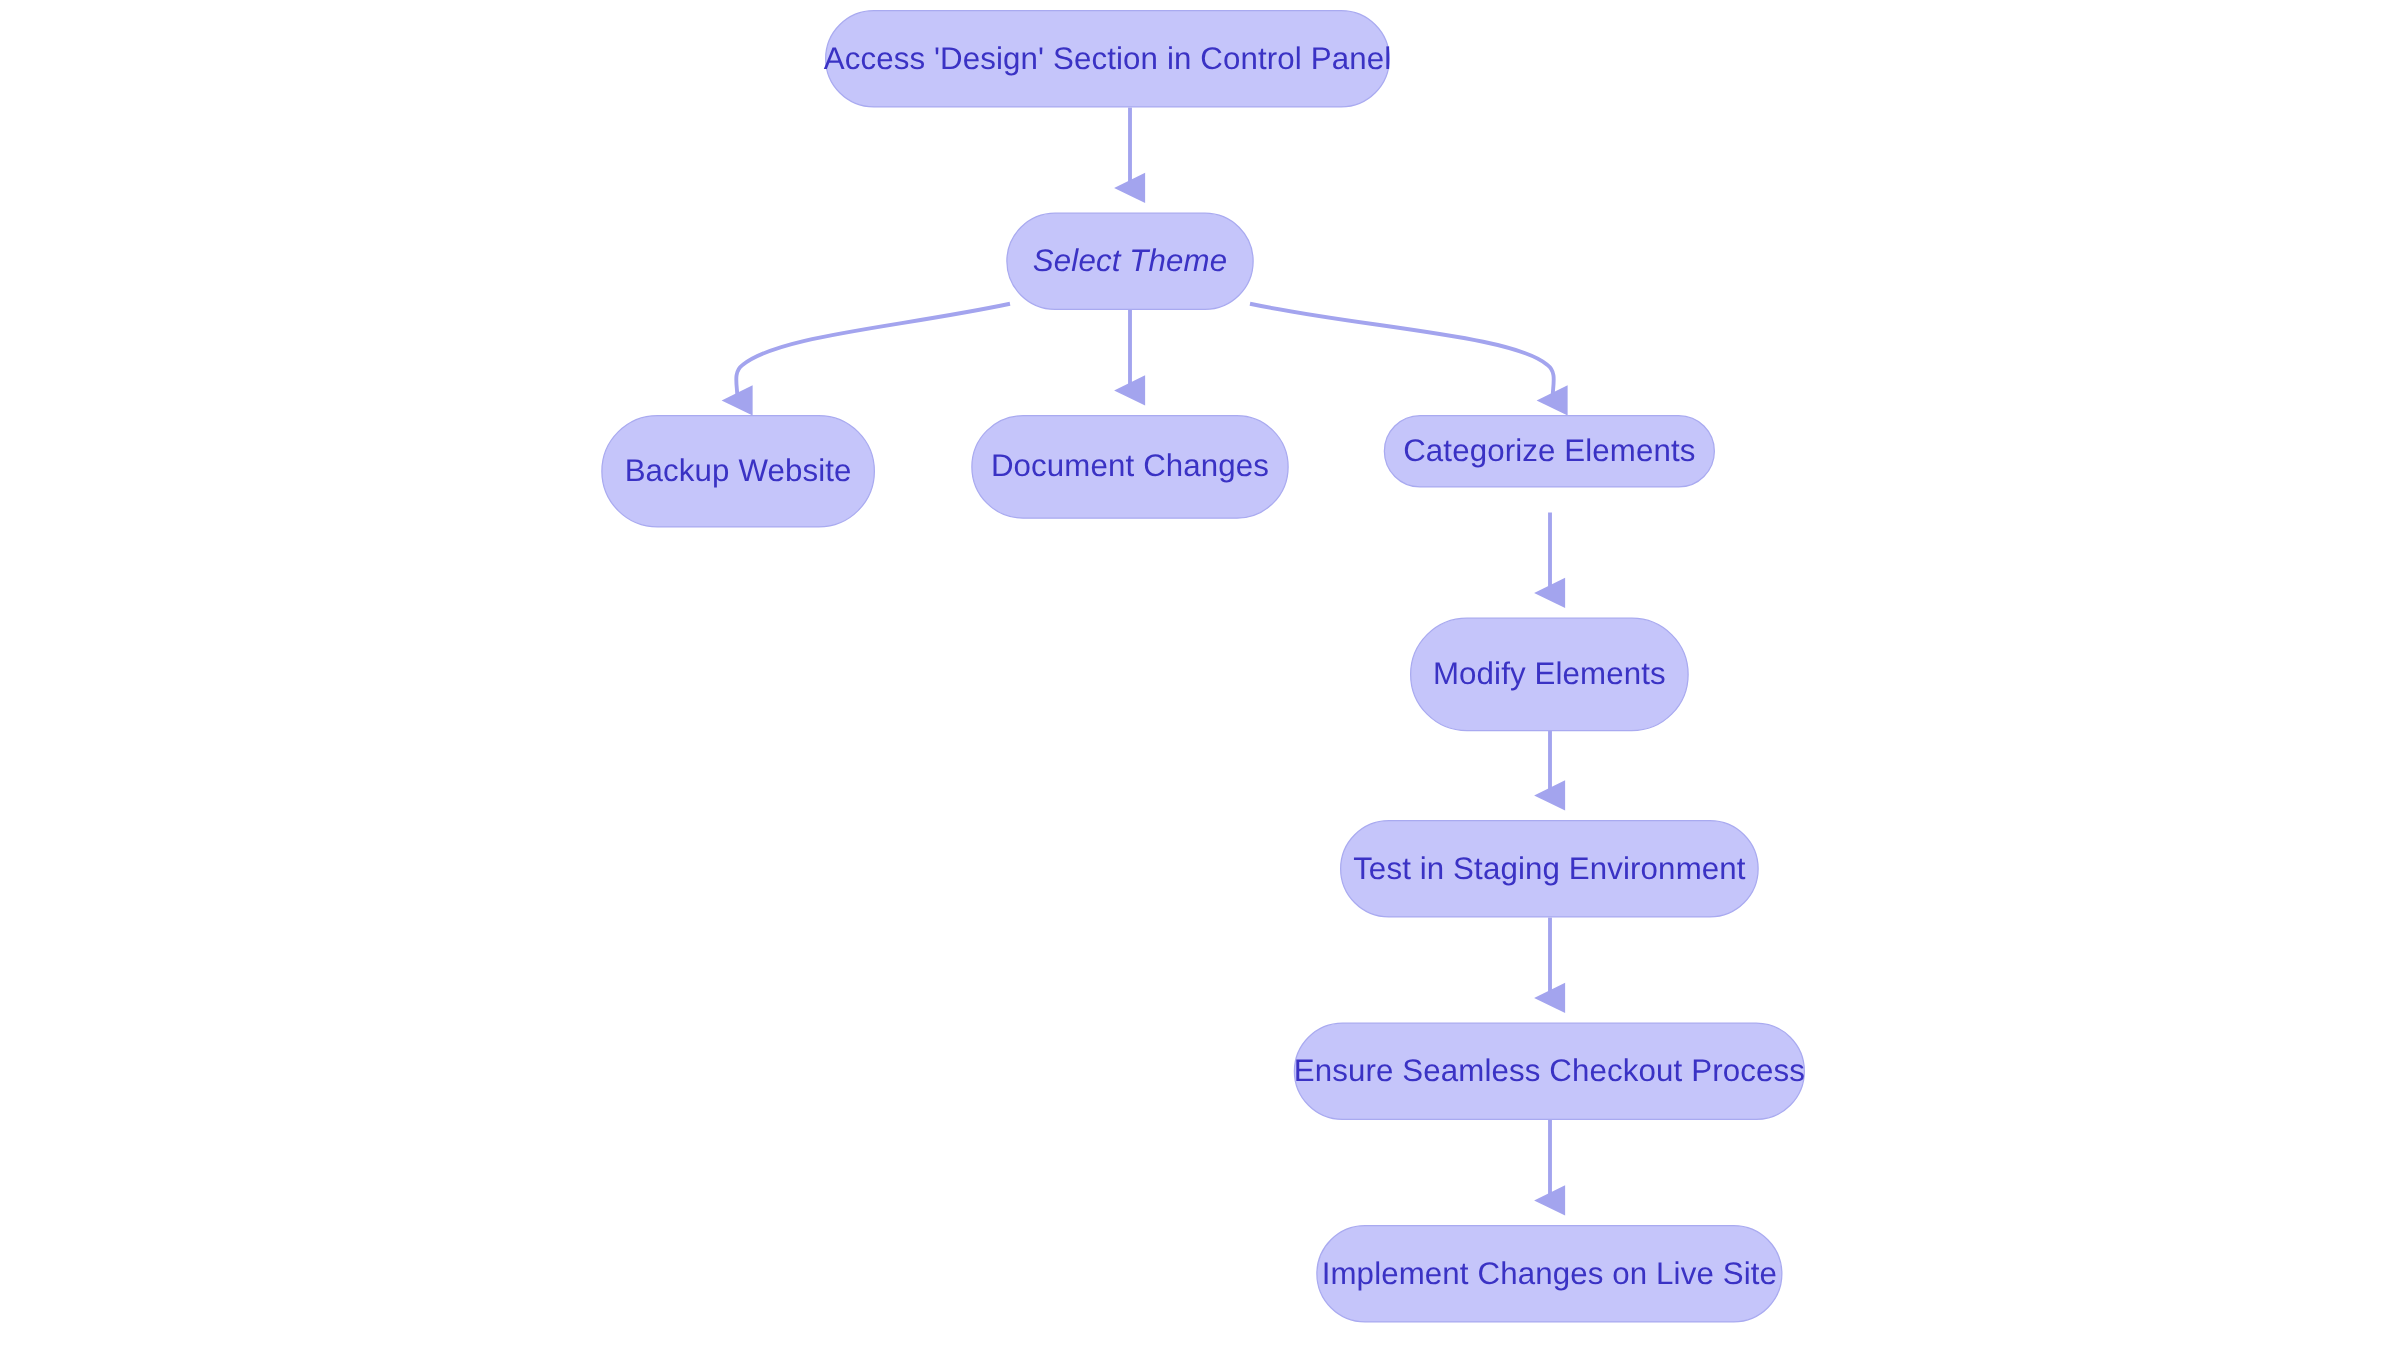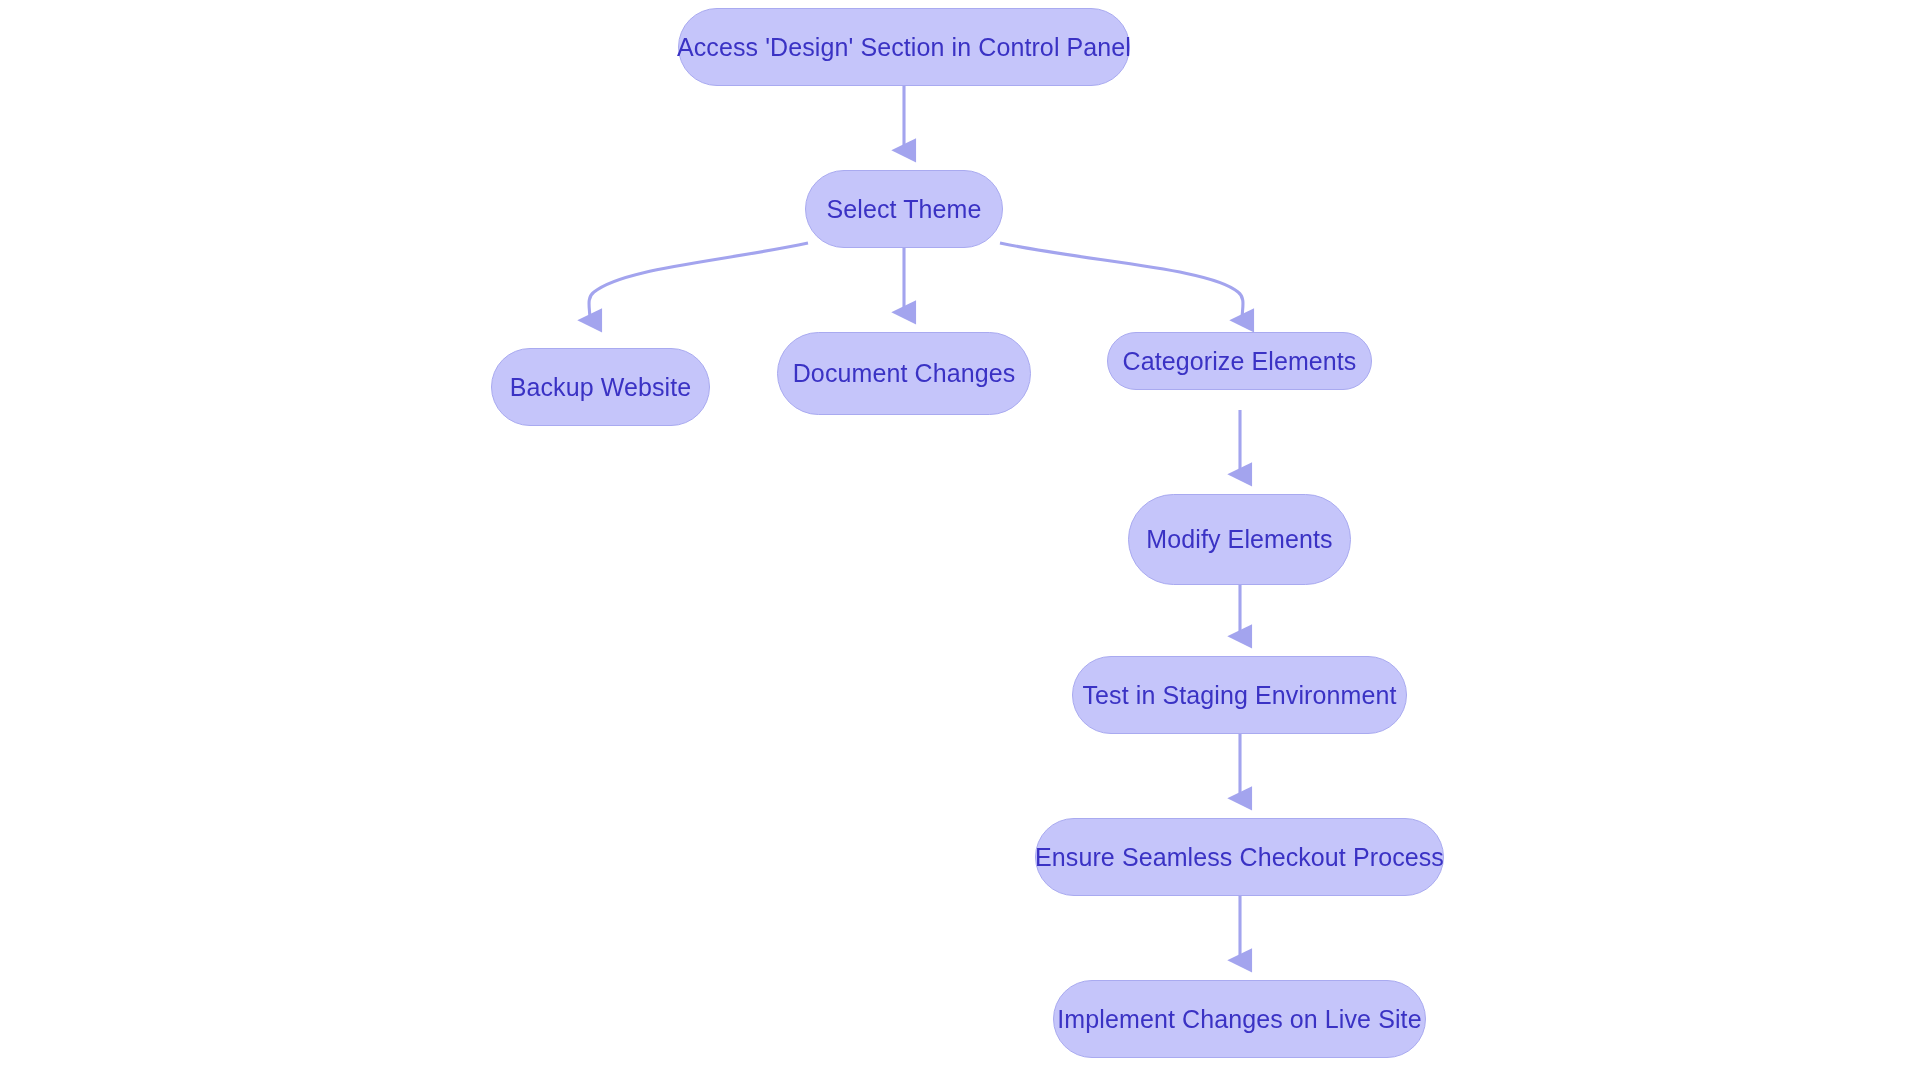--- a/index.html
+++ b/index.html
@@ -72,29 +72,29 @@
       <path d="M1240,410 L1240,474"></path>
 
       <path d="M1240,572 L1240,636"></path>
 
       <path d="M1240,734 L1240,798"></path>
 
       <path d="M1240,896 L1240,960"></path>
     </g>
   </svg>
 
-  <div class="node" style="left:678px; top:8px; width:452px; height:78px; font-size:25px;align-items:center;">
+  <div class="node" style="left:660px; top:8px; width:452px; height:78px; font-size:25px;align-items:center;">
     <span class="node-label">Access 'Design' Section in Control Panel</span>
   </div>
 
-  <div class="node" style="left:805px; top:170px; width:198px; height:78px; font-size:25px;">
+  <div class="node" style="left:805px; top:170px; width:198px; height:78px; font-size:25px;font-style:italic;">
     <span class="node-label">Select Theme</span>
   </div>
 
-  <div class="node" style="left:491px; top:332px; width:219px; height:78px; font-size:25px;margin-top:16px;">
+  <div class="node" style="left:481px; top:332px; width:219px; height:90px; font-size:25px;">
     <span class="node-label">Backup Website</span>
   </div>
 
   <div class="node" style="left:777px; top:332px; width:254px; height:83px; font-size:25px;">
     <span class="node-label">Document Changes</span>
   </div>
 
   <div class="node" style="left:1107px; top:332px; width:265px; height:58px; font-size:25px;">
     <span class="node-label">Categorize Elements</span>
   </div>

